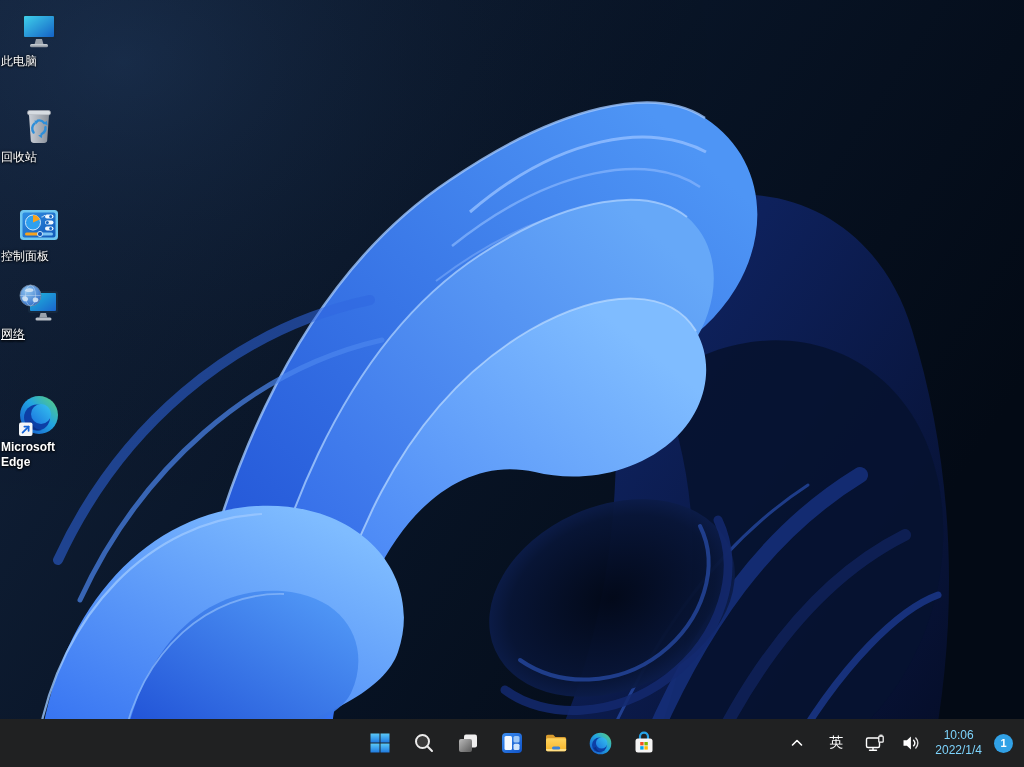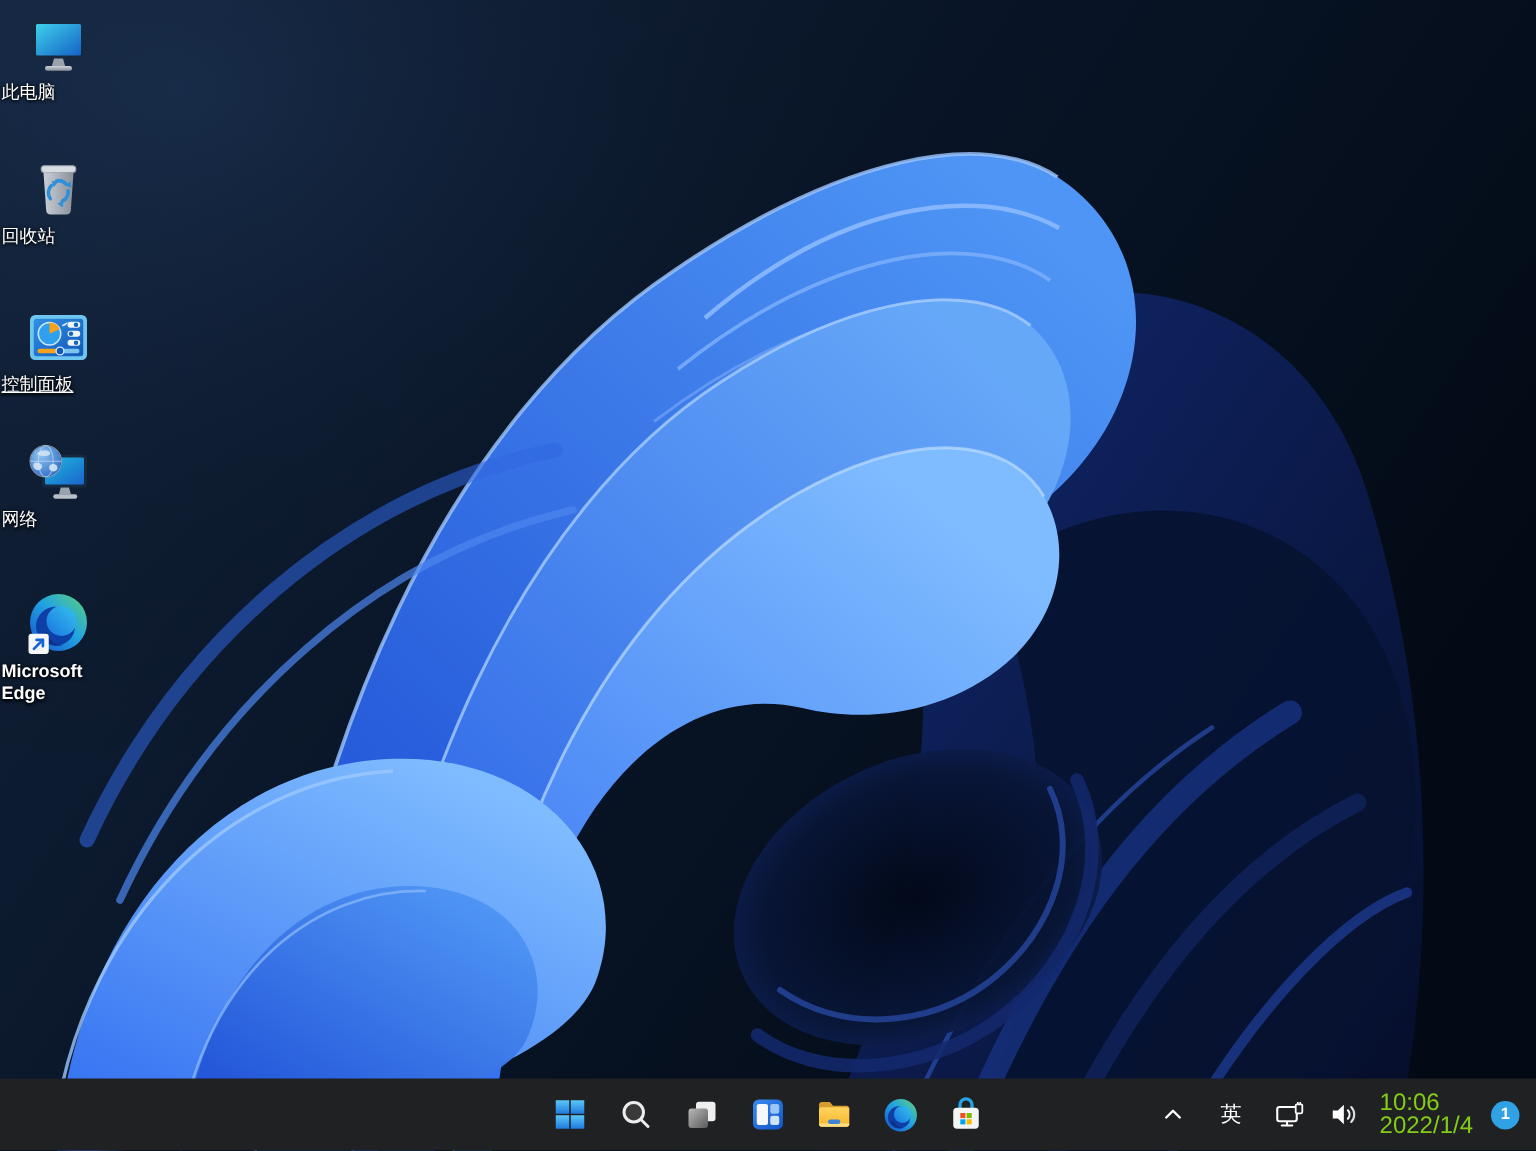--- a/index.html
+++ b/index.html
@@ -13,21 +13,21 @@
   
   .desktop-icon{
     position:absolute;left:1px;width:76px;text-align:left;color:#fff;
     cursor:default;z-index:2;
   }
   .desktop-icon .ico{display:block;margin:0 auto 2px auto;}
   .desktop-icon .lbl{
     display:block;font-size:12px;line-height:15px;
     text-shadow:0 1px 2px rgba(0,0,0,.95),0 0 3px rgba(0,0,0,.85);
   }
-  .di-1{top:8px;} .di-2{top:104px;} .di-3{top:203px;text-decoration:underline;} .di-4{top:293px;} .di-5{top:394px;font-weight:bold;}
+  .di-1{top:8px;} .di-2{top:104px;} .di-3{top:203px;} .di-4{top:281px;text-decoration:underline;} .di-5{top:394px;font-weight:bold;}
   
   .taskbar{
     position:absolute;left:0;bottom:0;width:1024px;height:48px;
     background:#202122;z-index:5;
   }
   .tb-center{
     position:absolute;left:50%;top:4px;transform:translateX(-50%);
     display:flex;gap:4px;
   }
   .tb-btn{
@@ -37,21 +37,21 @@
   .tray{
     position:absolute;right:2px;top:0;height:48px;display:flex;
     align-items:center;
   }
   .tray-btn{
     height:40px;min-width:26px;padding:0 5px;border-radius:5px;display:flex;
     align-items:center;justify-content:center;color:#fff;
   }
   .ime{font-size:14px;padding:0 8px;}
   .clock{
-    text-align:left;font-size:16px;line-height:15px;color:#84cc16;
+    text-align:center;font-size:12px;line-height:15px;color:#7dd3fc;
     padding:0 6px;white-space:nowrap;
   }
   .badge{
     width:19px;height:19px;border-radius:50%;background:#31a1e6;color:#fff;
     font-size:11px;font-weight:bold;display:flex;align-items:center;
     justify-content:center;margin:0 9px 0 6px;
   }
 </style>
 </head>
 <body>

